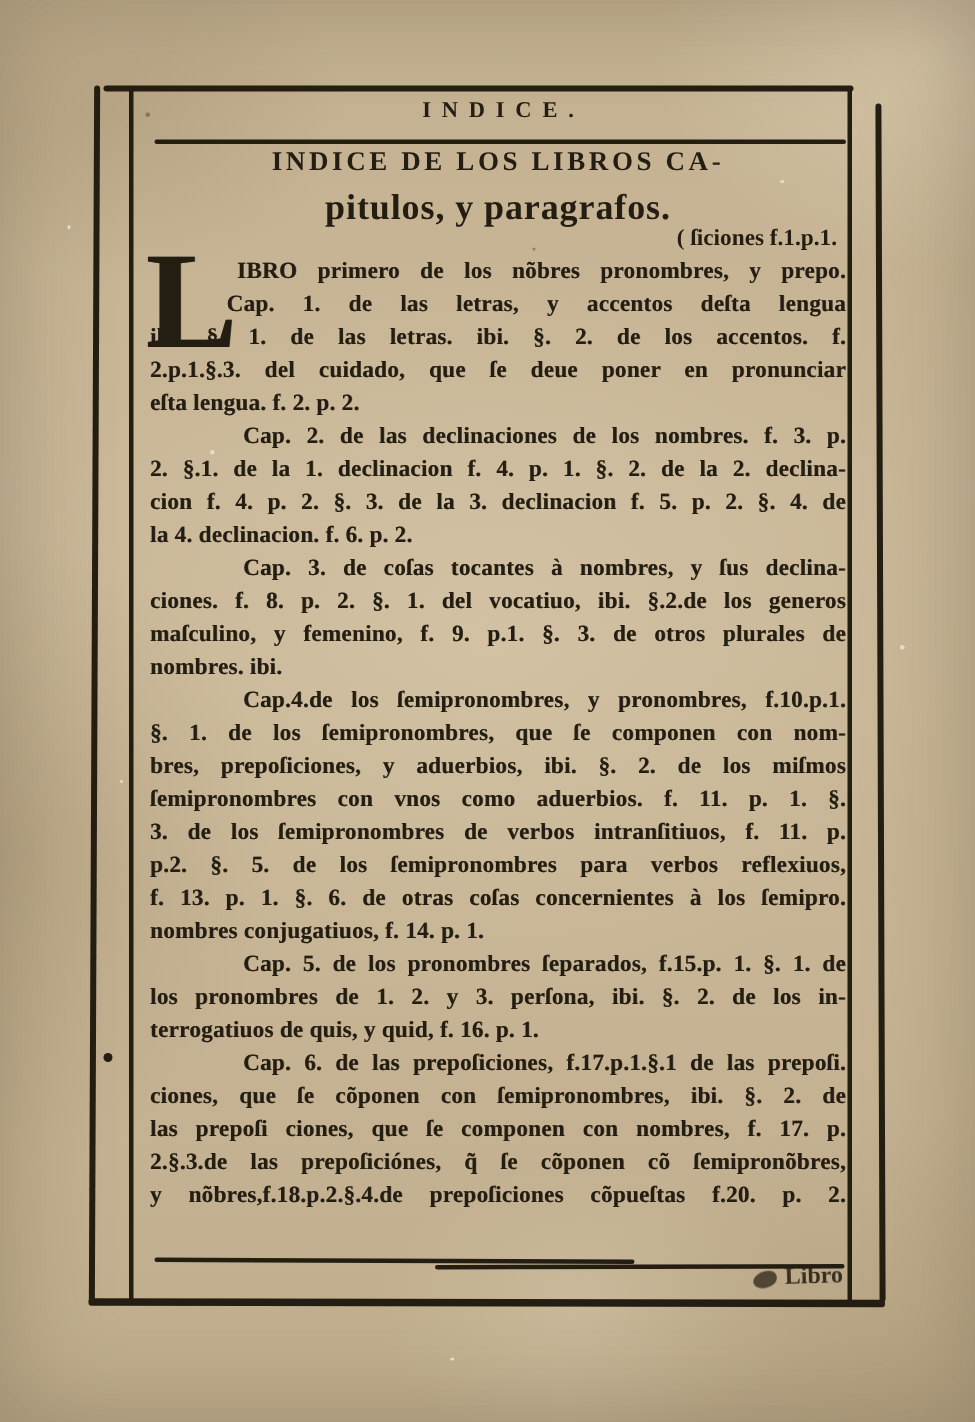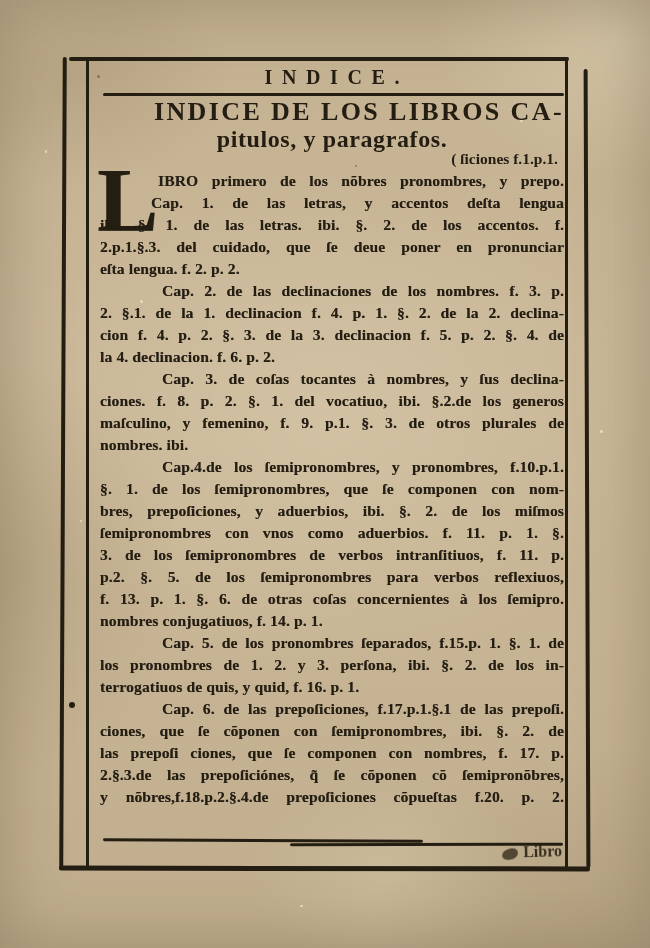--- a/index.html
+++ b/index.html
@@ -34,25 +34,25 @@
   .h-bottom{left:59px; top:866px;width:531px;height:5px; transform:rotate(.1deg);}
   .h-headrule{left:103px;top:93px;width:461px;height:3px;}
   .end-rule-a{left:103px;top:839px;width:320px;height:3px;transform:rotate(.25deg);}
   .end-rule-b{left:290px;top:843px;width:273px;height:3px;transform:rotate(-.15deg);}
   .ink-dot{left:69px;top:702px;width:6px;height:6px;border-radius:50%;}
 
   
   .content{position:absolute;left:100px;top:0;width:464px;color:#241d12;}
   .running-head{
     position:absolute;top:66px;left:0;right:0;text-align:center;
-    font-weight:bold;font-size:20px;letter-spacing:.48em;text-indent:.48em;
+    font-weight:bold;font-size:15px;letter-spacing:.48em;text-indent:.48em;
   }
   .main-title{
-    position:absolute;top:97px;left:0;right:0;text-align:right;
-    font-weight:bold;font-size:26px;letter-spacing:2.4px;white-space:nowrap;
+    position:absolute;top:97px;left:0;right:0;text-align:center;
+    font-weight:bold;font-size:18px;letter-spacing:2.4px;white-space:nowrap;
   }
   .sub-title{
     position:absolute;top:126px;left:0;right:0;text-align:center;
     font-weight:bold;font-size:24px;letter-spacing:.6px;
   }
   .carryover{
     position:absolute;top:150px;left:0;right:6px;text-align:right;
     font-weight:bold;font-size:15.5px;
   }
   .body-text{

